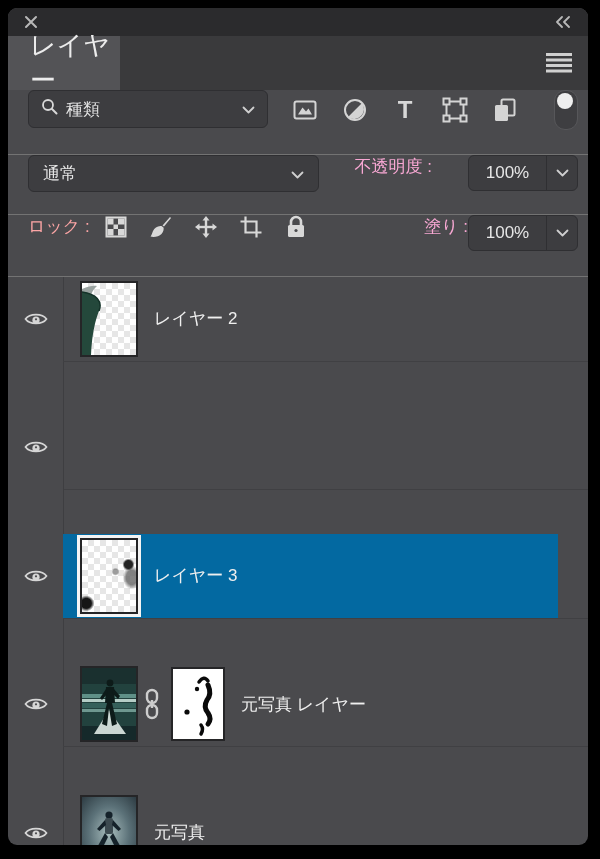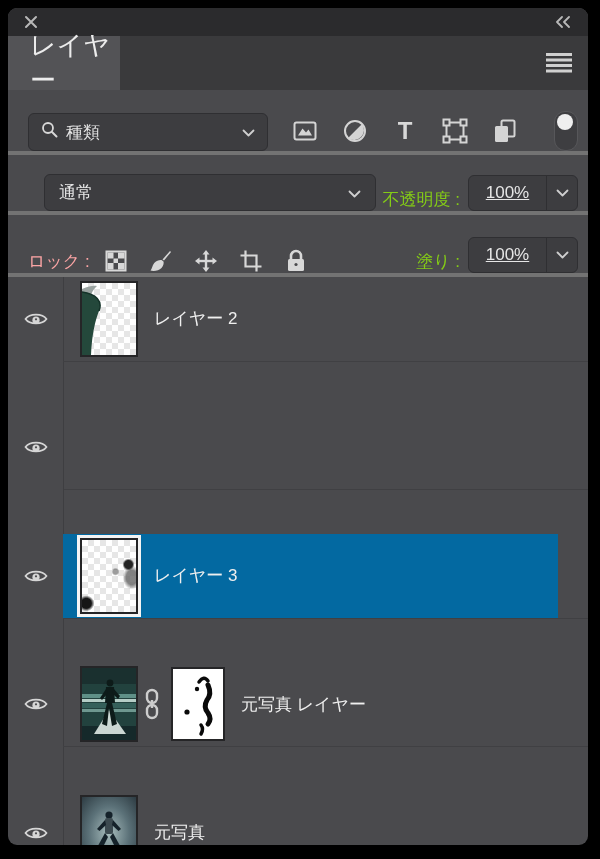--- a/index.html
+++ b/index.html
@@ -12,37 +12,37 @@
     justify-content:space-between;padding:0 16px;flex:none;}
   .xicon svg,.collapse svg{display:block;}
   
   .tabbar{height:54px;background:#3a3a3c;display:flex;align-items:stretch;flex:none;position:relative;}
   .tab{width:112px;background:#535356;color:#ececec;font-size:26px;display:flex;
     align-items:center;padding-left:22px;box-sizing:border-box;}
   .panel-menu{position:absolute;right:16px;top:17px;}
   
   .field{background:#3d3d40;border:1px solid #2f2f32;border-radius:6px;box-sizing:border-box;
     display:flex;align-items:center;color:#e6e6e6;font-size:17px;}
-  .sect{border-bottom:4px solid #737373;display:flex;align-items:flex-end;flex:none;box-sizing:border-box;}
+  .sect{border-bottom:1px solid #737373;display:flex;align-items:flex-start;flex:none;box-sizing:border-box;}
   
   .filter-row{height:65px;padding:0 10px 0 20px;}
   .kind-select{width:240px;height:38px;padding:0 12px;gap:8px;}
   .kind-select .chev{margin-left:auto;}
   .filter-icons{display:flex;align-items:center;gap:24px;margin-left:auto;}
   .fbtn{width:26px;height:26px;display:flex;align-items:center;justify-content:center;}
   .toggle{width:22px;height:38px;border-radius:11px;background:#3e3e41;border:1px solid #57575a;
     position:relative;margin-left:12px;}
   .toggle .knob{position:absolute;left:2px;top:2px;width:16px;height:16px;border-radius:50%;background:#efefef;}
   
-  .blend-row{height:60px;padding:0 10px 0 36px;}
+  .blend-row{height:60px;padding:0 10px 0 20px;gap:36px;}
   .blend-select{width:332px;height:37px;padding:0 14px;}
   .blend-select .chev{margin-left:auto;}
-  .rlabel{color:#84cc16;font-size:17px;margin-left:auto;margin-right:8px;white-space:nowrap;}
+  .rlabel{color:#f9a8d4;font-size:17px;margin-left:auto;white-space:nowrap;}
   .combo{width:110px;height:36px;padding:0;overflow:hidden;flex:none;}
-  .combo .val{flex:1;text-align:center;text-decoration:underline;}
+  .combo .val{flex:1;text-align:center;}
   .combo .cbtn{width:30px;height:100%;display:flex;align-items:center;justify-content:center;
     border-left:1px solid #2f2f32;}
   
   .lock-row{height:62px;padding:0 10px 0 20px;}
   .lock-label{color:#fca5a5;font-size:17px;margin-right:14px;}
   .lock-icons{display:flex;align-items:center;gap:21px;}
   .lbtn{width:24px;height:24px;display:flex;align-items:center;justify-content:center;}
   
   .layers{flex:1;display:flex;flex-direction:column;position:relative;gap:44px;}
   .vline{position:absolute;left:55px;top:0;bottom:0;width:1px;background:#3e3e41;}

